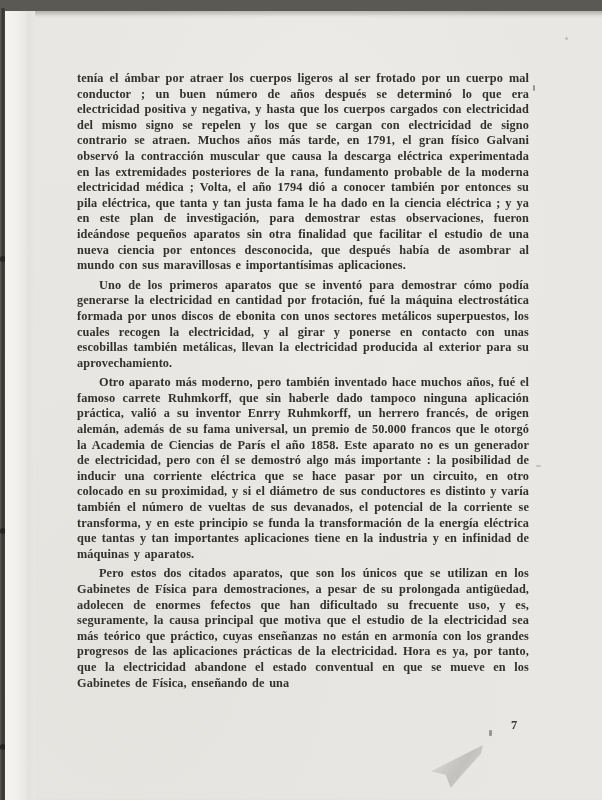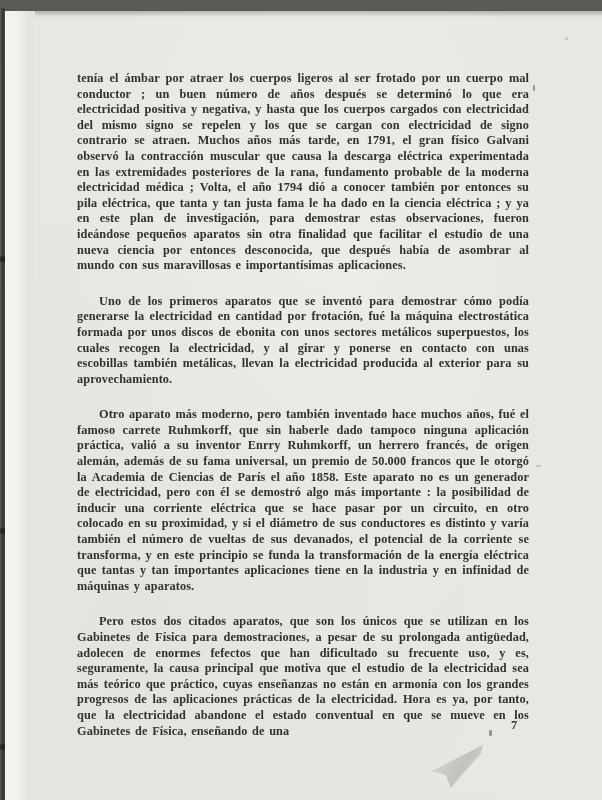--- a/index.html
+++ b/index.html
@@ -61,21 +61,21 @@
     width: 452px;
     color: #34312c;
     font-size: 12.3px;
     line-height: 15.6px;
     font-weight: bold;
     text-align: justify;
     letter-spacing: 0.1px;
     word-spacing: 1.4px;
   }
   .text-block p { margin: 0; text-indent: 22px; }
-  .text-block p + p { margin-top: 20px; }
+  .text-block p + p { margin-top: 4px; }
   .text-block p.continued { text-indent: 0; }
   .folio {
     position: absolute;
     left: 506px; top: 707px;
     color: #3a3733;
     font-size: 12.5px;
     font-weight: bold;
   }
   
   .smudge {

